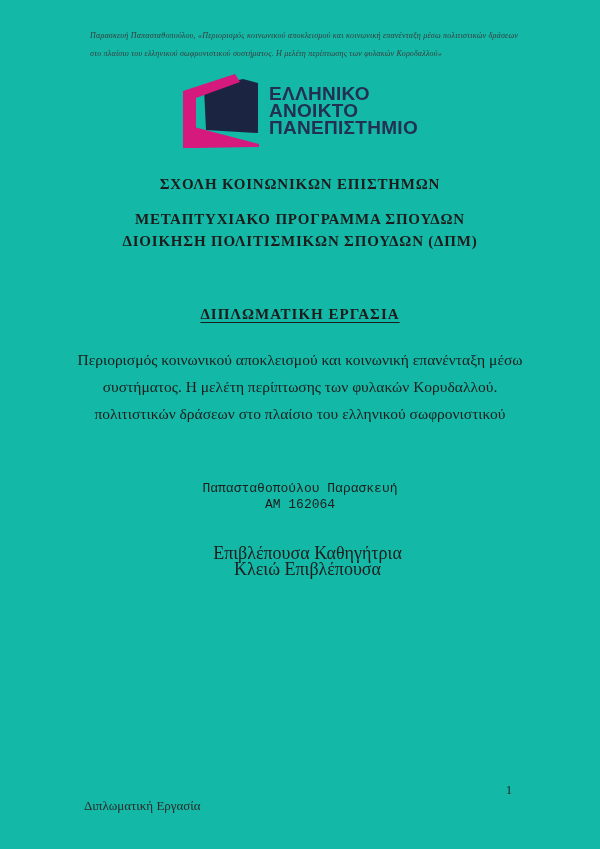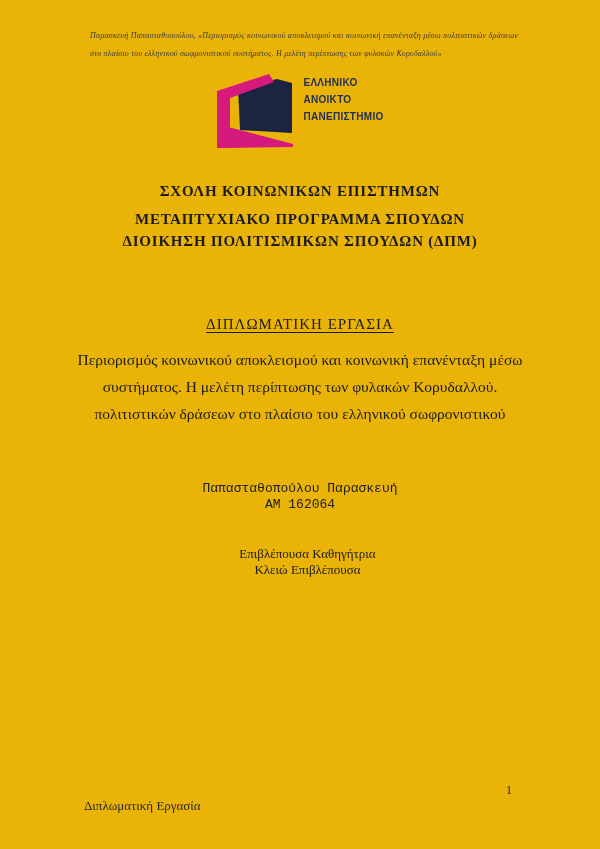--- a/index.html
+++ b/index.html
@@ -4,73 +4,73 @@
 <style>
   html, body { margin: 0; padding: 0; }
   body {
     width: 600px; height: 849px;
     background: #ffffff;
     font-family: "Liberation Serif", serif;
     color: #222222;
     position: relative;
     overflow: hidden;
   }
-  .page { position: absolute; inset: 0; background: #eab308; }
+  .page { position: absolute; inset: 0; background: #14b8a6; }
 
   
   .running-header {
     position: absolute; top: 27px; left: 90px; right: 82px;
     font-size: 8px; font-style: italic; line-height: 18px;
     color: #3a3a3a; letter-spacing: 0.2px;
   }
   .running-header .rh-line1 { text-align: justify; text-align-last: justify; }
   .running-header .rh-line2 { text-align: left; }
 
   
   .logo-row {
     position: absolute; top: 74px; left: 0; right: 0;
     display: flex; justify-content: center; align-items: flex-start;
   }
   .logo-mark { width: 78px; height: 76px; display: block; }
   .logo-text {
-    margin-left: 9px; 
+    margin-left: 9px; margin-top: 11px;
     font-family: "Liberation Sans", sans-serif;
-    font-weight: bold; font-size: 10px; line-height: 17px;
+    font-weight: bold; font-size: 19px; line-height: 17px;
     letter-spacing: 0.3px; color: #233050;
   }
 
   
   .school-line {
     position: absolute; left: 0; right: 0; text-align: center;
     font-weight: bold; font-size: 15px; letter-spacing: 0.8px; color: #1c1c1c;
   }
-  .school   { top: 183px; }
+  .school   { top: 176px; }
   .program1 { top: 211px; }
   .program2 { top: 233px; }
 
   
   .thesis-heading {
-    position: absolute; top: 316px; left: 0; right: 0; text-align: center;
-    font-weight: normal; font-size: 15px; letter-spacing: 1px; color: #1c1c1c;
+    position: absolute; top: 306px; left: 0; right: 0; text-align: center;
+    font-weight: bold; font-size: 15px; letter-spacing: 1px; color: #1c1c1c;
   }
   .thesis-heading span { text-decoration: underline; text-underline-offset: 3px; }
   .thesis-title {
     position: absolute; top: 346px; left: 60px; right: 60px;
     text-align: center; 
     font-size: 15.5px; line-height: 27px; color: #1c1c1c;
   }
 
   
   .author-block {
     position: absolute; top: 481px; left: 0; right: 0; text-align: center;
     font-size: 13px; line-height: 15.5px; color: #1c1c1c; font-family: Liberation Mono, monospace;
   }
   .supervisor-block {
     position: absolute; top: 546px; left: 15px; right: 0; text-align: center;
-    font-size: 13px; line-height: 15.5px; color: #1c1c1c;
+    font-size: 18px; line-height: 15.5px; color: #1c1c1c;
   }
 
   
   .page-number {
     position: absolute; top: 783px; right: 88px;
     font-size: 12px; color: #1c1c1c;
   }
   .footer-doctype {
     position: absolute; top: 798px; left: 84px;
     font-size: 13px; color: #2a2a2a;

